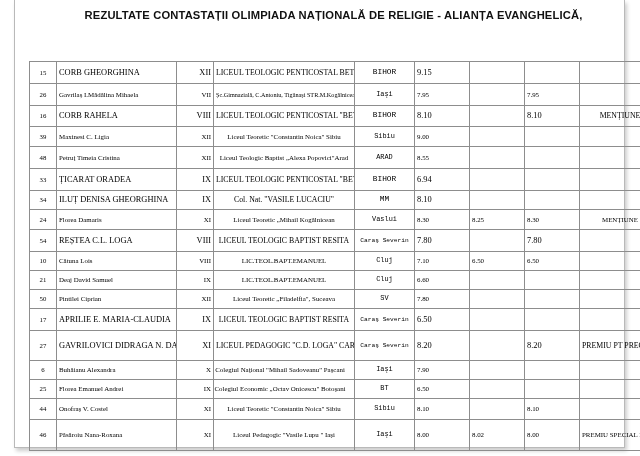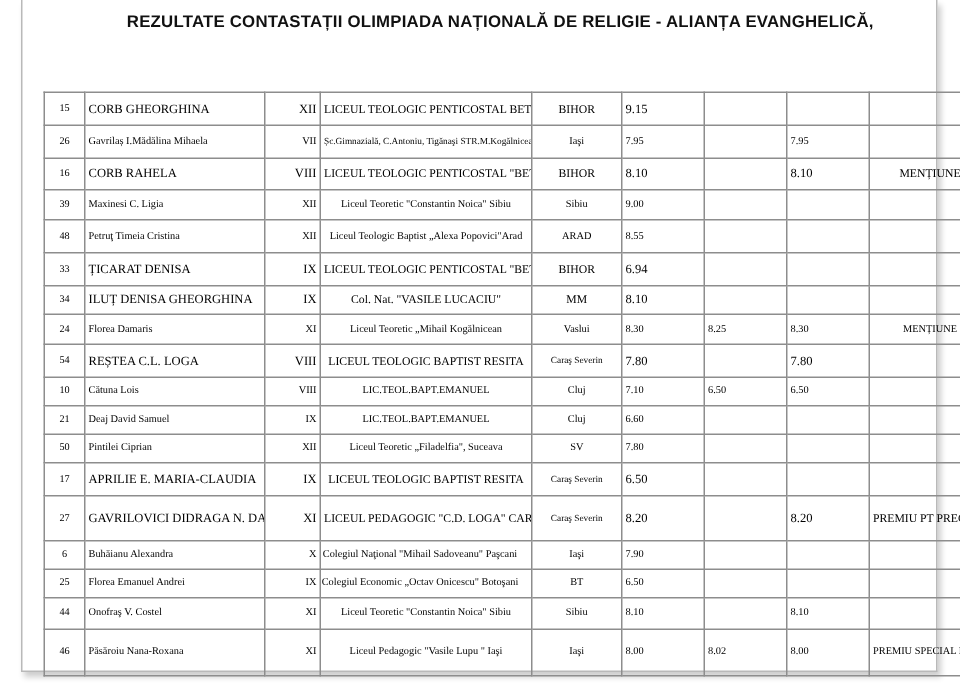--- a/index.html
+++ b/index.html
@@ -76,20 +76,21 @@
   }
   td.c-school {
     width: 136px;
     text-align: center;
     white-space: normal;
     line-height: 8.6px;
   }
   td.c-county {
     width: 55px;
     text-align: center;
+    font-family: Liberation Mono, monospace;
   }
   td.c-s1, td.c-s2, td.c-s3 {
     width: 50px;
   }
   td.c-obs {
     width: 76px;
     text-align: center;
     white-space: normal;
     line-height: 9.4px;
   }
@@ -167,21 +168,21 @@
             <td class="c-grade sml">XII</td>
             <td class="c-school sml">Liceul Teologic Baptist „Alexa Popovici"Arad</td>
             <td class="c-county sml">ARAD</td>
             <td class="c-s1 sml">8.55</td>
             <td class="c-s2 sml"></td>
             <td class="c-s3 sml"></td>
             <td class="c-obs sml"></td>
           </tr>
           <tr style="height: 22px;">
             <td class="c-idx">33</td>
-            <td class="c-name big">ȚICARAT DENISA</td>
+            <td class="c-name big">ȚICARAT ORADEA</td>
             <td class="c-grade big">IX</td>
             <td class="c-school med">LICEUL TEOLOGIC PENTICOSTAL "BETEL" ORADEA</td>
             <td class="c-county med">BIHOR</td>
             <td class="c-s1 big">6.94</td>
             <td class="c-s2 big"></td>
             <td class="c-s3 big"></td>
             <td class="c-obs med"></td>
           </tr>
           <tr style="height: 19px;">
             <td class="c-idx">34</td>

